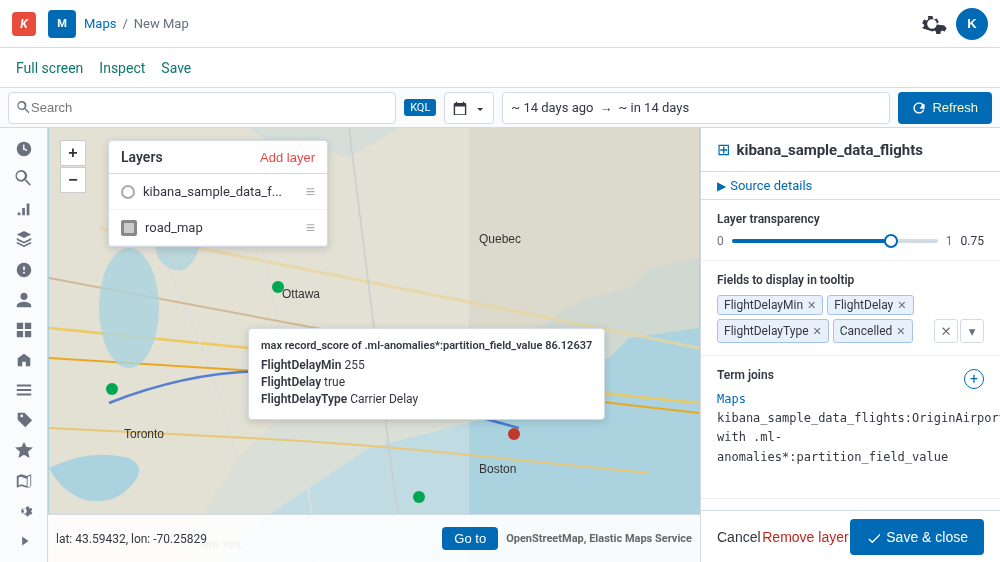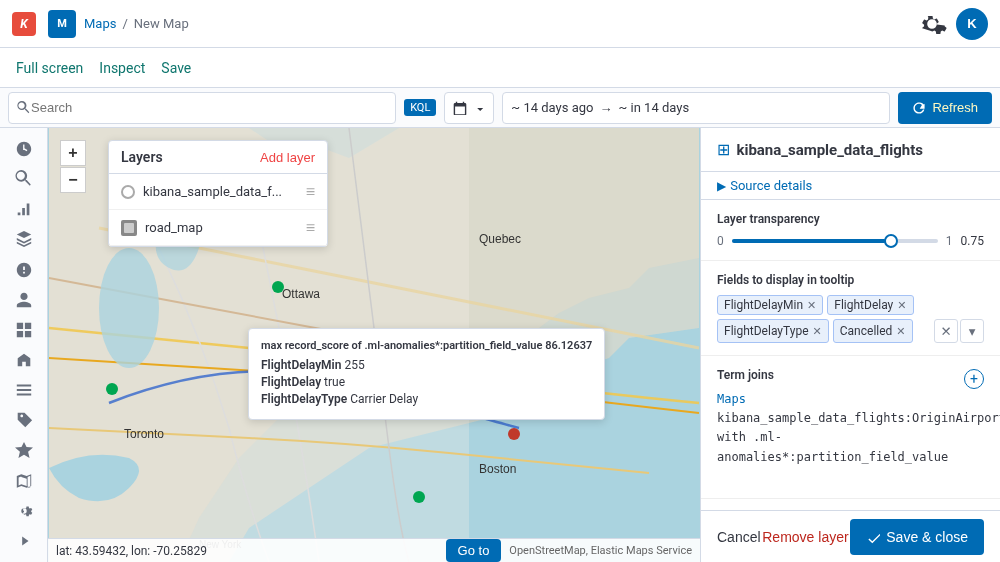--- a/index.html
+++ b/index.html
@@ -71,25 +71,25 @@
     .map-tooltip {
       position: absolute; top: 200px; left: 200px; background: white; border: 1px solid #d3dae6; border-radius: 4px; box-shadow: 0 2px 8px rgba(0,0,0,0.15); padding: 10px 12px; min-width: 280px; z-index: 10;
     }
     .tooltip-title { font-size: 11px; color: #343741; margin-bottom: 6px; }
     .tooltip-title strong { font-weight: 600; }
     .tooltip-row { font-size: 12px; margin-bottom: 3px; color: #343741; }
     .tooltip-row strong { font-weight: 600; }
 
     
     .coords-bar {
-      position: absolute; bottom: 0; left: 0; right: 0; height: 24px; background: rgba(255,255,255,0.9); display: flex; align-items: center; padding: 0 8px; gap: 8px; border-top: 1px solid #d3dae6;
+      position: absolute; bottom: 0; left: 0; right: 0; height: 48px; background: rgba(255,255,255,0.9); display: flex; align-items: center; padding: 0 8px; gap: 8px; border-top: 1px solid #d3dae6;
     }
     .coords-text { font-size: 12px; color: #343741; flex: 1; }
     .goto-btn { background: #006bb4; color: white; border: none; border-radius: 4px; padding: 4px 12px; cursor: pointer; font-size: 13px; }
-    .osm-credit { font-size: 11px; color: #666; }
+    .osm-credit { font-size: 11px; color: #666; font-weight: bold; }
 
     
     .right-panel {
       width: 300px; border-left: 1px solid #d3dae6; background: white; display: flex; flex-direction: column; overflow: hidden;
     }
     .right-panel-header { padding: 12px 16px; border-bottom: 1px solid #d3dae6; display: flex; align-items: center; gap: 6px; }
     .panel-title { font-size: 15px; font-weight: 700; color: #343741; }
     .panel-icon { color: #006bb4; font-size: 16px; }
     .source-details { display: flex; align-items: center; gap: 4px; padding: 6px 16px; border-bottom: 1px solid #d3dae6; color: #006bb4; font-size: 13px; cursor: pointer; }
     .panel-body { flex: 1; overflow-y: auto; padding: 0; }

